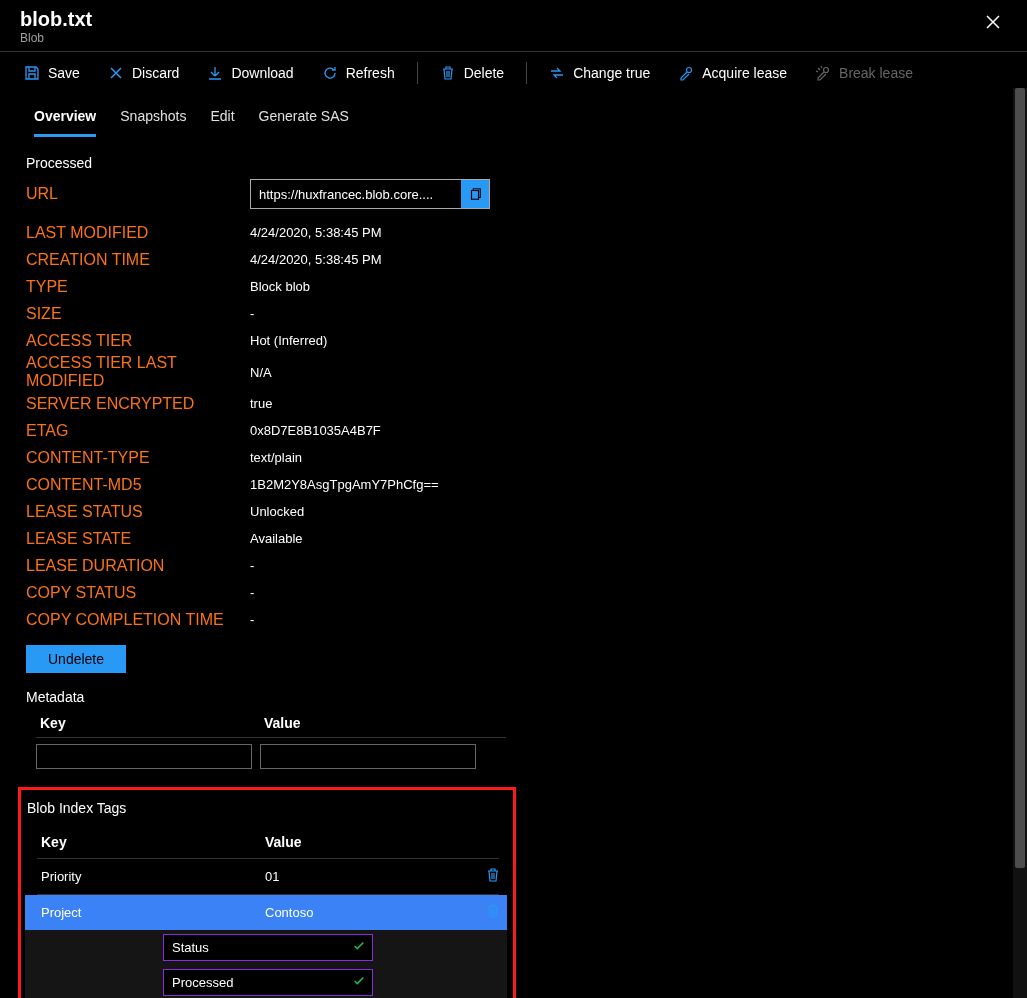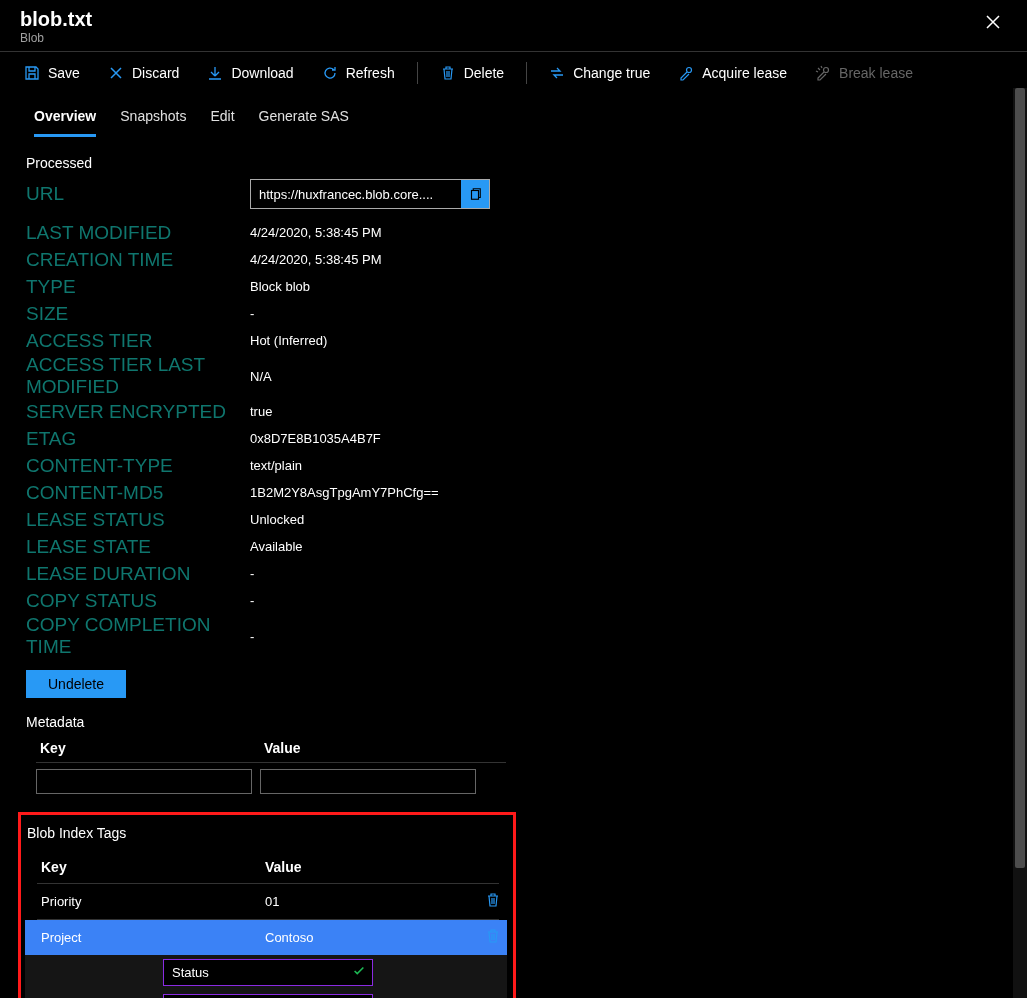--- a/index.html
+++ b/index.html
@@ -23,21 +23,21 @@
   .tb-icon svg { width:16px; height:16px; display:block; }
   .content { flex:1; overflow-y:auto; padding:0 4px 0 0; }
   .scrollbar { position:absolute; top:88px; right:0; width:14px; height:910px; background:#111; }
   .scrollbar-thumb { position:absolute; top:0; left:2px; width:10px; height:780px; background:#4d4d4d; border-radius:2px; }
   .tabs { display:flex; gap:24px; padding:8px 34px 0 34px; }
   .tab { padding:6px 0 10px 0; cursor:pointer; color:#e0e0e0; font-size:14px; }
   .tab.active { color:#fff; font-weight:600; border-bottom:3px solid #2899f5; }
   .section { padding:10px 0 0 26px; }
   .section-title { font-size:14px; font-weight:400; margin:8px 0 8px 0; }
   .prop-row { display:flex; align-items:center; min-height:27px; }
-  .prop-label { width:224px; color:#0f766e; font-size:19px; }
+  .prop-label { width:224px; color:#f97316; font-size:16px; }
   .prop-val { color:#fff; font-size:13px; }
   .url-box { display:inline-flex; align-items:center; border:1px solid #aaa; background:#000; }
   .url-input { background:transparent; border:none; color:#fff; padding:4px 8px; width:210px; font-size:13px; outline:none; font-family:Liberation Sans, sans-serif; }
   .copy-btn { background:#2899f5; width:28px; height:28px; display:flex; align-items:center; justify-content:center; cursor:pointer; }
   .copy-btn svg { width:14px; height:14px; }
   .undelete-btn { background:#2899f5; color:#000; border:none; padding:6px 22px; font-size:14px; cursor:pointer; margin:12px 0 4px 0; }
   .kv-headers { display:flex; margin-top:10px; padding-left:14px; }
   .kv-header { font-weight:600; font-size:14px; }
   .kv-header.key { width:224px; }
   .kv-header.val { width:224px; }

